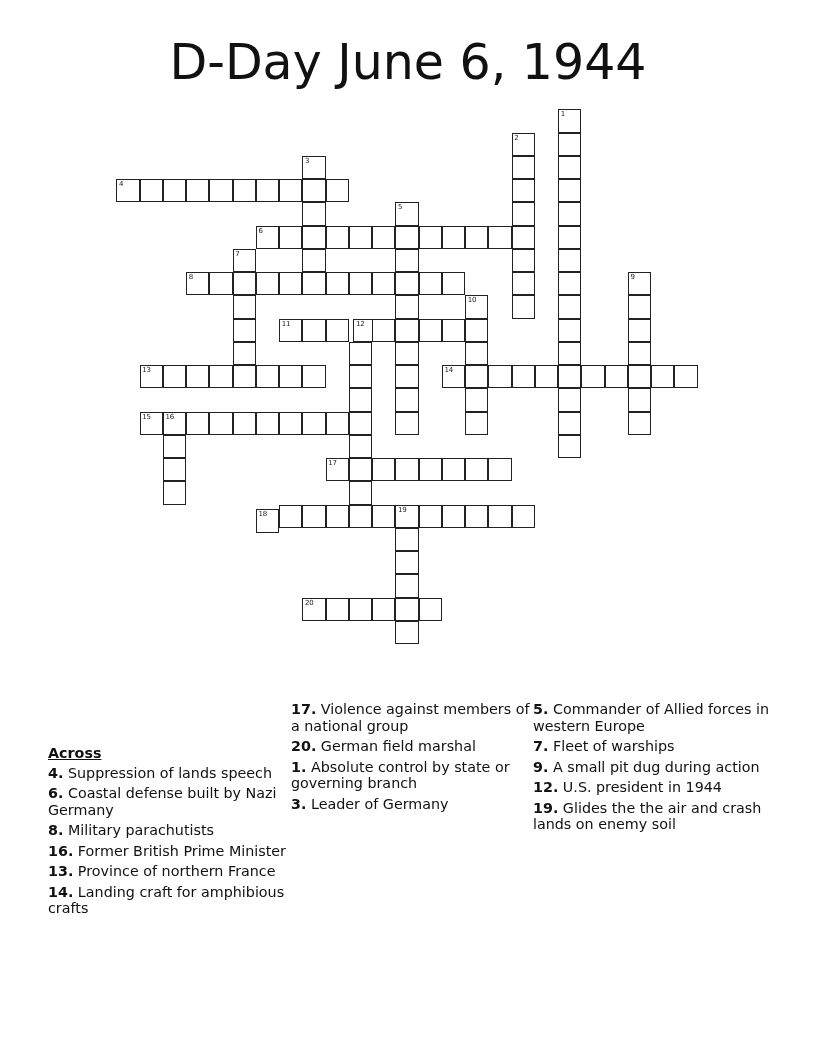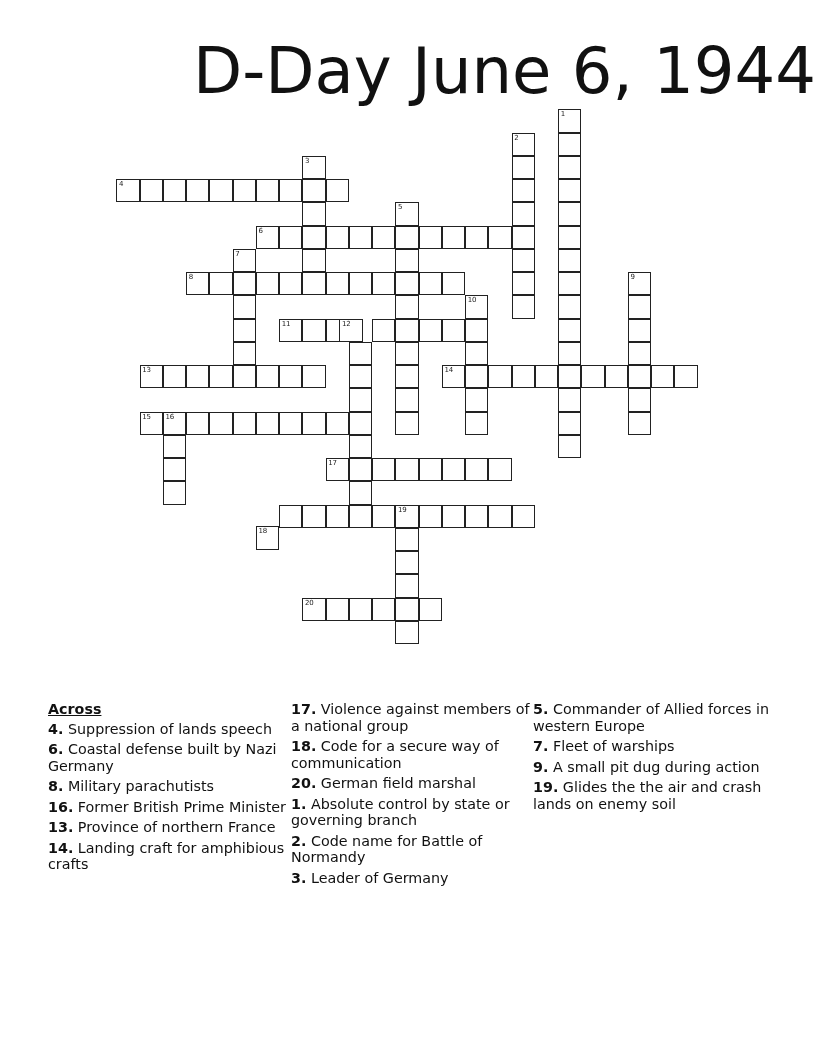--- a/index.html
+++ b/index.html
@@ -1,27 +1,27 @@
 <!DOCTYPE html>
 <html><head>
   <meta charset="utf-8">
   <style>
     html, body { margin: 0; padding: 0; background: #ffffff; }
     body { width: 816px; height: 1056px; position: relative; overflow: hidden; font-family: "DejaVu Sans", sans-serif; color: #111; }
-    .title { position: absolute; top: 34px; left: 0; width: 816px; text-align: right; font-size: 64px; font-family: "DejaVu Sans", sans-serif; font-weight: normal; color: #111; letter-spacing: 0px; }
+    .title { position: absolute; top: 34px; left: 0; width: 816px; text-align: center; font-size: 49px; font-family: "DejaVu Sans", sans-serif; font-weight: normal; color: #111; letter-spacing: 0px; }
     .grid { position: absolute; left: 117px; top: 110px; }
     .cell { position: absolute; width: 23.25px; height: 23.25px; box-sizing: border-box; border: 1.2px solid #222; background: #fff; margin-left: -0.6px; margin-top: -0.6px; }
     .cell .num { position: absolute; top: 0px; left: 1.5px; font-size: 7px; line-height: 8px; color: #222; font-family: "DejaVu Sans", sans-serif; }
     .clues { position: absolute; top: 701px; font-size: 14.3px; line-height: 16.5px; color: #111; font-family: "DejaVu Sans", sans-serif; }
     .col1 { left: 48px; width: 240px; }
     .col2 { left: 291px; width: 240px; }
     .col3 { left: 533px; width: 250px; }
     .clue { margin-bottom: 4px; }
     .clue b { font-weight: bold; }
-    .heading { font-weight: bold; text-decoration: underline; margin-bottom: 3px; }
+    .heading { font-weight: bold; text-decoration: underline; margin-bottom: 3px; margin-top: 44px; }
   </style>
 </head>
 <body>
 
 <div class="title">D-Day June 6, 1944</div>
 
 <div class="grid" id="grid">
     <div class="cell" style="left: 441.75px; top: 0px;">
       <span class="num">1</span>
     </div>
@@ -125,21 +125,21 @@
     <div class="cell" style="left: 348.75px; top: 209.25px;"></div>
     <div class="cell" style="left: 348.75px; top: 232.5px;"></div>
     <div class="cell" style="left: 348.75px; top: 255.75px;"></div>
     <div class="cell" style="left: 348.75px; top: 279px;"></div>
     <div class="cell" style="left: 348.75px; top: 302.25px;"></div>
     <div class="cell" style="left: 162.75px; top: 209.25px;">
       <span class="num">11</span>
     </div>
     <div class="cell" style="left: 186px; top: 209.25px;"></div>
     <div class="cell" style="left: 209.25px; top: 209.25px;"></div>
-    <div class="cell" style="left: 223px; top: 209.25px;">
+    <div class="cell" style="left: 237px; top: 209.25px;">
       <span class="num">12</span>
     </div>
     <div class="cell" style="left: 255.75px; top: 209.25px;"></div>
     <div class="cell" style="left: 302.25px; top: 209.25px;"></div>
     <div class="cell" style="left: 325.5px; top: 209.25px;"></div>
     <div class="cell" style="left: 232.5px; top: 232.5px;"></div>
     <div class="cell" style="left: 232.5px; top: 255.75px;"></div>
     <div class="cell" style="left: 232.5px; top: 279px;"></div>
     <div class="cell" style="left: 232.5px; top: 302.25px;"></div>
     <div class="cell" style="left: 232.5px; top: 325.5px;"></div>
@@ -183,21 +183,21 @@
     <div class="cell" style="left: 46.5px; top: 372px;"></div>
     <div class="cell" style="left: 209.25px; top: 348.75px;">
       <span class="num">17</span>
     </div>
     <div class="cell" style="left: 255.75px; top: 348.75px;"></div>
     <div class="cell" style="left: 279px; top: 348.75px;"></div>
     <div class="cell" style="left: 302.25px; top: 348.75px;"></div>
     <div class="cell" style="left: 325.5px; top: 348.75px;"></div>
     <div class="cell" style="left: 348.75px; top: 348.75px;"></div>
     <div class="cell" style="left: 372px; top: 348.75px;"></div>
-    <div class="cell" style="left: 139.5px; top: 417px;">
+    <div class="cell" style="left: 139.5px; top: 400px;">
       <span class="num">18</span>
     </div>
     <div class="cell" style="left: 162.75px; top: 395.25px;"></div>
     <div class="cell" style="left: 186px; top: 395.25px;"></div>
     <div class="cell" style="left: 209.25px; top: 395.25px;"></div>
     <div class="cell" style="left: 255.75px; top: 395.25px;"></div>
     <div class="cell" style="left: 279px; top: 395.25px;">
       <span class="num">19</span>
     </div>
     <div class="cell" style="left: 302.25px; top: 395.25px;"></div>
@@ -224,25 +224,24 @@
   <div class="clue"><b>4.</b><span> Suppression of lands speech</span></div>
   <div class="clue"><b>6.</b><span> Coastal defense built by Nazi Germany</span></div>
   <div class="clue"><b>8.</b><span> Military parachutists</span></div>
   <div class="clue"><b>16.</b><span> Former British Prime Minister</span></div>
   <div class="clue"><b>13.</b><span> Province of northern France</span></div>
   <div class="clue"><b>14.</b><span> Landing craft for amphibious crafts</span></div>
 </div>
 
 <div class="clues col2">
   <div class="clue"><b>17.</b><span> Violence against members of a national group</span></div>
-  <div class="clue"><b>18.</b><span> Code for a secure way of communication</span></div>
   <div class="clue"><b>20.</b><span> German field marshal</span></div>
   <div class="clue"><b>1.</b><span> Absolute control by state or governing branch</span></div>
-  <div class="clue"><b>2.</b><span> Code name for Battle of Normandy</span></div>
   <div class="clue"><b>3.</b><span> Leader of Germany</span></div>
 </div>
 
 <div class="clues col3">
   <div class="clue"><b>5.</b><span> Commander of Allied forces in western Europe</span></div>
   <div class="clue"><b>7.</b><span> Fleet of warships</span></div>
   <div class="clue"><b>9.</b><span> A small pit dug during action</span></div>
+  <div class="clue"><b>12.</b><span> U.S. president in 1944</span></div>
   <div class="clue"><b>19.</b><span> Glides the the air and crash lands on enemy soil</span></div>
 </div>
 
 </body></html>

